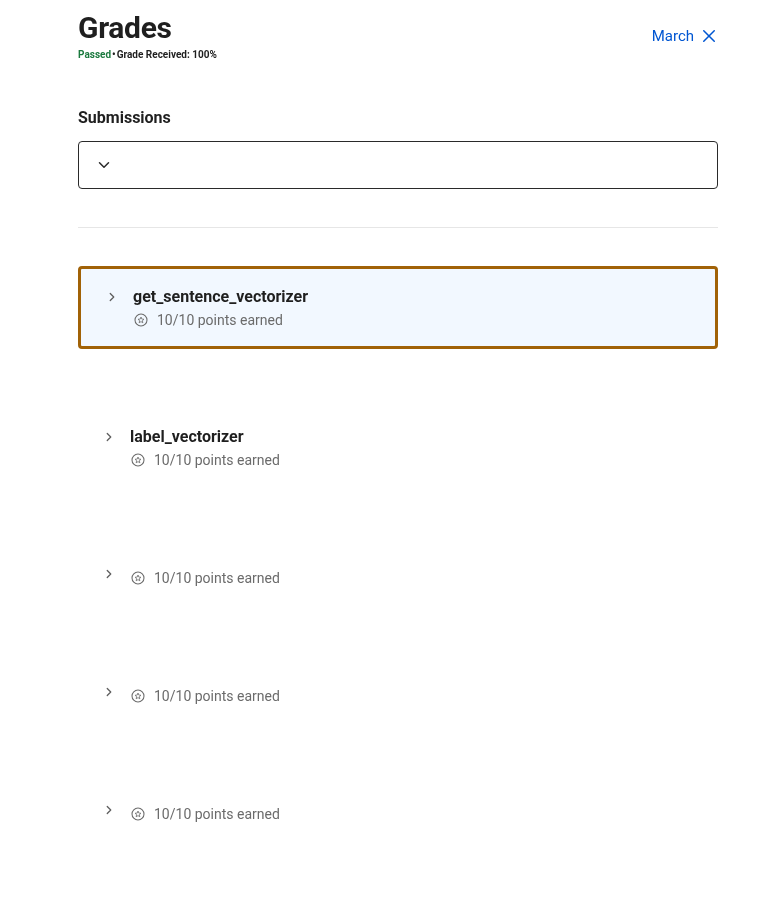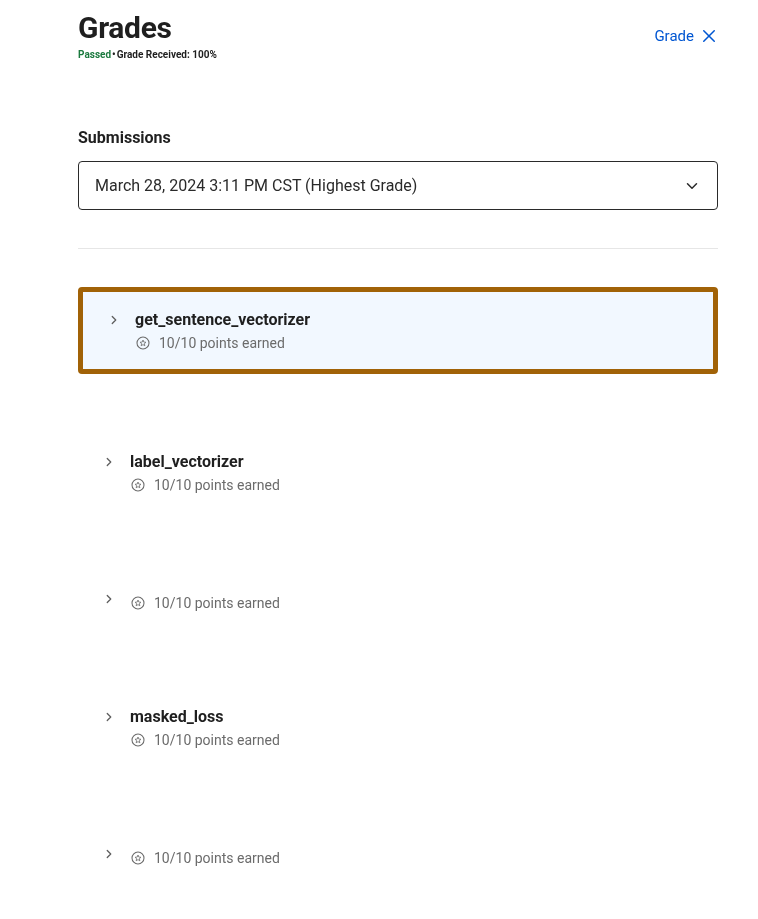--- a/index.html
+++ b/index.html
@@ -48,21 +48,21 @@
   }
   .status-line .passed {
     color: #1b7a3f;
     font-weight: 700;
   }
   .status-line .dot {
     font-weight: 700;
     margin: 0 1px;
   }
   .submissions-label {
-    margin-top: 68px;
+    margin-top: 48px;
     font-size: 16px;
     font-weight: 700;
     color: #1f1f1f;
   }
   .dropdown {
     margin-top: 14px;
     width: 100%;
     border: 1px solid #2a2a2a;
     border-radius: 4px;
     padding: 14px 16px;
@@ -89,21 +89,21 @@
   .item {
     display: flex;
     gap: 14px;
     padding: 18px 16px 18px 24px;
     margin-bottom: 60px;
     cursor: pointer;
     border-radius: 4px;
   }
   .item.selected {
     background: #f2f8ff;
-    border: 5px solid #a16207;
+    border: 3px solid #a16207;
     margin-bottom: 60px;
   }
   .item .chevron {
     margin-top: 2px;
   }
   .item .chevron svg {
     width: 14px;
     height: 14px;
     stroke: #5e5e5e;
     stroke-width: 2.2;
@@ -133,36 +133,35 @@
     width: 16px;
     height: 16px;
   }
 </style>
 </head>
 <body>
 
 <div class="header">
   <h1 class="title">Grades</h1>
   <div class="close-wrap">
-    <span>Grade</span>
+    <span>March</span>
     <svg viewBox="0 0 24 24" fill="none" stroke-width="2" stroke-linecap="round">
       <line x1="5" y1="5" x2="19" y2="19"></line>
       <line x1="19" y1="5" x2="5" y2="19"></line>
     </svg>
   </div>
 </div>
 
 <div class="status-line">
   <span class="passed">Passed</span><span class="dot">•</span><span>Grade Received: 100%</span>
 </div>
 
 <div class="submissions-label">Submissions</div>
 
 <div class="dropdown">
-  <span>March 28, 2024 3:11 PM CST (Highest Grade)</span>
   <svg viewBox="0 0 24 24" fill="none" stroke-width="2" stroke-linecap="round" stroke-linejoin="round">
     <polyline points="6 9 12 15 18 9"></polyline>
   </svg>
 </div>
 
 <hr class="divider">
 
 <div class="items" id="items-container">
     <div class="item selected">
       <span class="chevron"><svg viewBox="0 0 24 24" fill="none" stroke="currentColor" stroke-linecap="round" stroke-linejoin="round">
@@ -206,21 +205,20 @@
             </svg></span>
           <span>10/10 points earned</span>
         </div>
       </div>
     </div>
     <div class="item">
       <span class="chevron"><svg viewBox="0 0 24 24" fill="none" stroke="currentColor" stroke-linecap="round" stroke-linejoin="round">
           <polyline points="9 6 15 12 9 18"></polyline>
         </svg></span>
       <div class="item-body">
-        <div class="item-title">masked_loss</div>
         <div class="item-sub">
           <span class="badge-circle"><svg viewBox="0 0 24 24" fill="none" stroke="#6b6b6b" stroke-width="1.6">
               <circle cx="12" cy="12" r="9"></circle>
               <path d="M12 7.5 L13.2 10.6 L16.5 10.9 L14 13 L14.8 16.2 L12 14.4 L9.2 16.2 L10 13 L7.5 10.9 L10.8 10.6 Z" stroke-width="1.2"></path>
             </svg></span>
           <span>10/10 points earned</span>
         </div>
       </div>
     </div>
     <div class="item">

